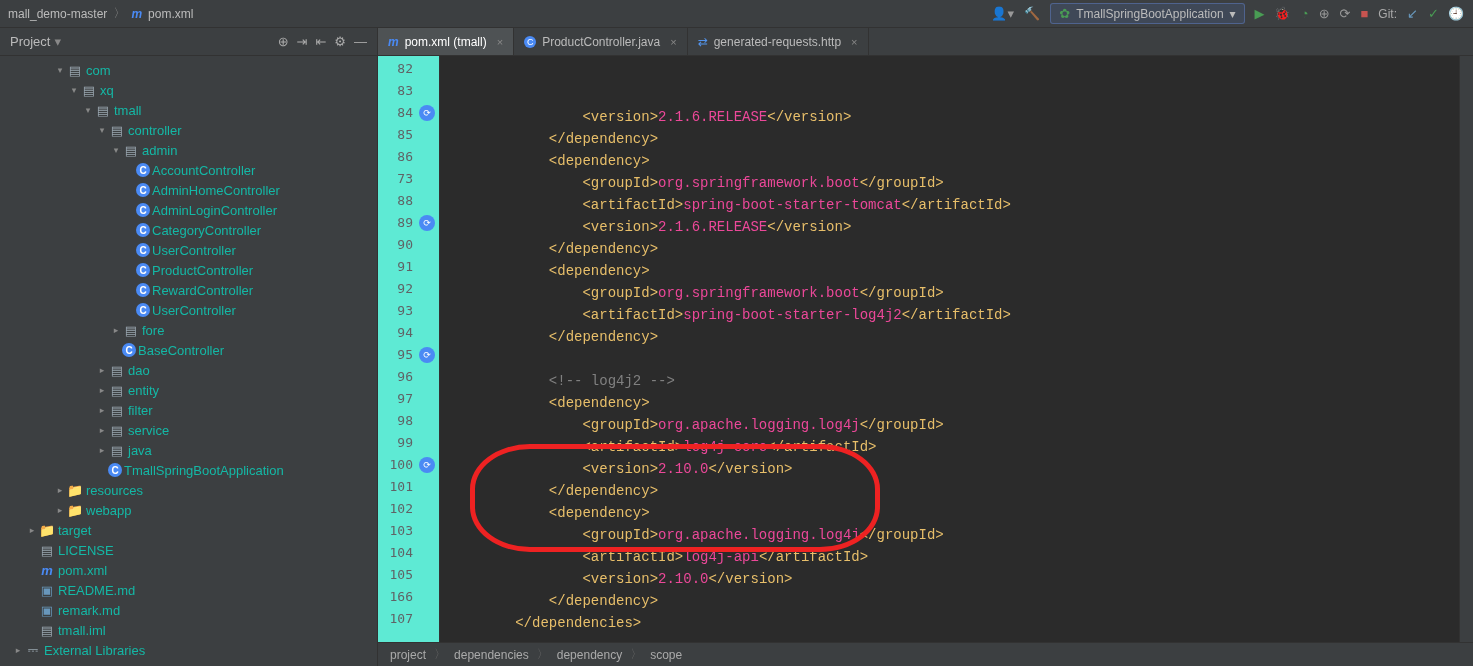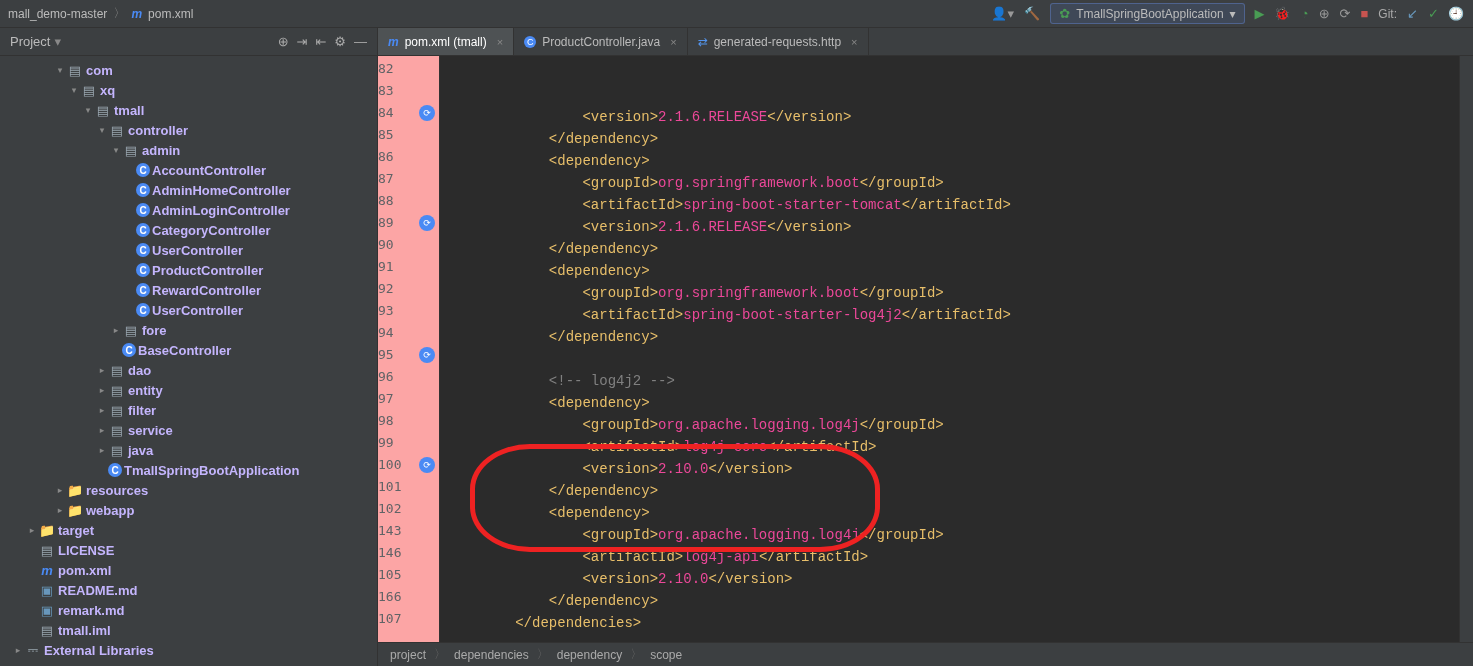--- a/index.html
+++ b/index.html
@@ -82,21 +82,21 @@
 .icon.pkg { color: #9aa7b0; }
 .icon.class-c {
   background: #4a8af4; color: #fff; border-radius: 50%;
   width: 14px; height: 14px; display: inline-flex;
   align-items: center; justify-content: center;
   font-size: 10px; font-weight: bold;
 }
 .icon.file-m { color: #4a8af4; font-weight: bold; font-style: italic; }
 .icon.file-md { color: #6897bb; }
 .icon.file-txt { color: #9aa7b0; }
-.tree-row .label { color: #c4b5fd; font-weight: bold; }
+.tree-row .label { color: #14b8a6; }
 
 .editor-area { flex: 1; display: flex; flex-direction: column; background: #2b2b2b; }
 .tab-bar {
   height: 28px;
   background: #3c3f41;
   display: flex;
   align-items: stretch;
   border-bottom: 1px solid #323232;
 }
 .tab {
@@ -115,24 +115,24 @@
 .tab .ticon.c {
   background: #4a8af4; color: #fff; border-radius: 50%;
   width: 12px; height: 12px; display: inline-flex;
   align-items: center; justify-content: center; font-size: 9px;
 }
 .tab .ticon.http { color: #5394ec; }
 
 .editor-body { flex: 1; display: flex; overflow: hidden; position: relative; }
 .gutter {
   width: 62px;
-  background: #fca5a5;
+  background: #5eead4;
   border-right: 1px solid #323232;
   padding-top: 2px;
-  text-align: left;
+  text-align: right;
 }
 .gutter .ln {
   height: 22px;
   line-height: 22px;
   color: #606366;
   font-family: "Consolas", monospace;
   font-size: 13px;
   padding-right: 26px;
   position: relative;
 }
@@ -403,38 +403,38 @@
           <span class="close">×</span>
         </div>
       </div>
     <div class="editor-body">
       <div class="gutter" id="gutter">
           <div class="ln">82</div>
           <div class="ln">83</div>
           <div class="ln">84<span class="gicon">⟳</span></div>
           <div class="ln">85</div>
           <div class="ln">86</div>
-          <div class="ln">87</div>
+          <div class="ln">73</div>
           <div class="ln">88</div>
           <div class="ln">89<span class="gicon">⟳</span></div>
           <div class="ln">90</div>
           <div class="ln">91</div>
           <div class="ln">92</div>
           <div class="ln">93</div>
           <div class="ln">94</div>
           <div class="ln">95<span class="gicon">⟳</span></div>
           <div class="ln">96</div>
           <div class="ln">97</div>
           <div class="ln">98</div>
           <div class="ln">99</div>
           <div class="ln">100<span class="gicon">⟳</span></div>
           <div class="ln">101</div>
           <div class="ln">102</div>
-          <div class="ln">143</div>
-          <div class="ln">146</div>
+          <div class="ln">103</div>
+          <div class="ln">104</div>
           <div class="ln">105</div>
           <div class="ln">166</div>
           <div class="ln">107</div>
         </div>
       <div class="code" id="code">
         
       <div class="line">                <span class="tag">&lt;version&gt;</span><span class="txt">2.1.6.RELEASE</span><span class="tag">&lt;/version&gt;</span></div><div class="line">            <span class="tag">&lt;/dependency&gt;</span></div><div class="line">            <span class="tag">&lt;dependency&gt;</span></div><div class="line">                <span class="tag">&lt;groupId&gt;</span><span class="txt">org.springframework.boot</span><span class="tag">&lt;/groupId&gt;</span></div><div class="line">                <span class="tag">&lt;artifactId&gt;</span><span class="txt">spring-boot-starter-tomcat</span><span class="tag">&lt;/artifactId&gt;</span></div><div class="line">                <span class="tag">&lt;version&gt;</span><span class="txt">2.1.6.RELEASE</span><span class="tag">&lt;/version&gt;</span></div><div class="line">            <span class="tag">&lt;/dependency&gt;</span></div><div class="line">            <span class="tag">&lt;dependency&gt;</span></div><div class="line">                <span class="tag">&lt;groupId&gt;</span><span class="txt">org.springframework.boot</span><span class="tag">&lt;/groupId&gt;</span></div><div class="line">                <span class="tag">&lt;artifactId&gt;</span><span class="txt">spring-boot-starter-log4j2</span><span class="tag">&lt;/artifactId&gt;</span></div><div class="line">            <span class="tag">&lt;/dependency&gt;</span></div><div class="line"></div><div class="line">            <span class="com">&lt;!-- log4j2 --&gt;</span></div><div class="line">            <span class="tag">&lt;dependency&gt;</span></div><div class="line">                <span class="tag">&lt;groupId&gt;</span><span class="txt">org.apache.logging.log4j</span><span class="tag">&lt;/groupId&gt;</span></div><div class="line">                <span class="tag">&lt;artifactId&gt;</span><span class="txt">log4j-core</span><span class="tag">&lt;/artifactId&gt;</span></div><div class="line">                <span class="tag">&lt;version&gt;</span><span class="txt">2.10.0</span><span class="tag">&lt;/version&gt;</span></div><div class="line">            <span class="tag">&lt;/dependency&gt;</span></div><div class="line">            <span class="tag">&lt;dependency&gt;</span></div><div class="line">                <span class="tag">&lt;groupId&gt;</span><span class="txt">org.apache.logging.log4j</span><span class="tag">&lt;/groupId&gt;</span></div><div class="line">                <span class="tag">&lt;artifactId&gt;</span><span class="txt">log4j-api</span><span class="tag">&lt;/artifactId&gt;</span></div><div class="line">                <span class="tag">&lt;version&gt;</span><span class="txt">2.10.0</span><span class="tag">&lt;/version&gt;</span></div><div class="line">            <span class="tag">&lt;/dependency&gt;</span></div><div class="line">        <span class="tag">&lt;/dependencies&gt;</span></div><div class="line"></div><div class="annotation-circle" style="left:30px; top:388px; width:410px; height:108px;"></div></div>
       <div class="scrollbar-vert"></div>
     </div>
     <div class="breadcrumb-bottom" id="bcb">

